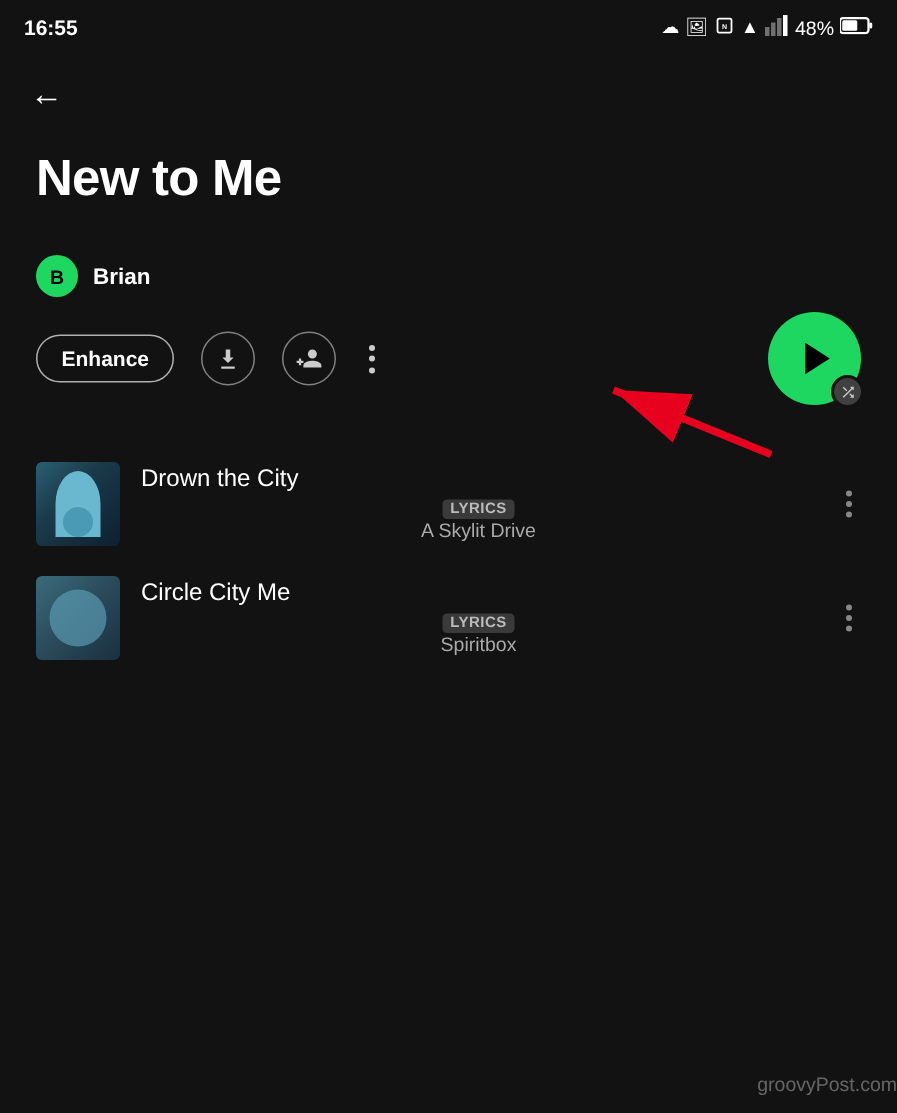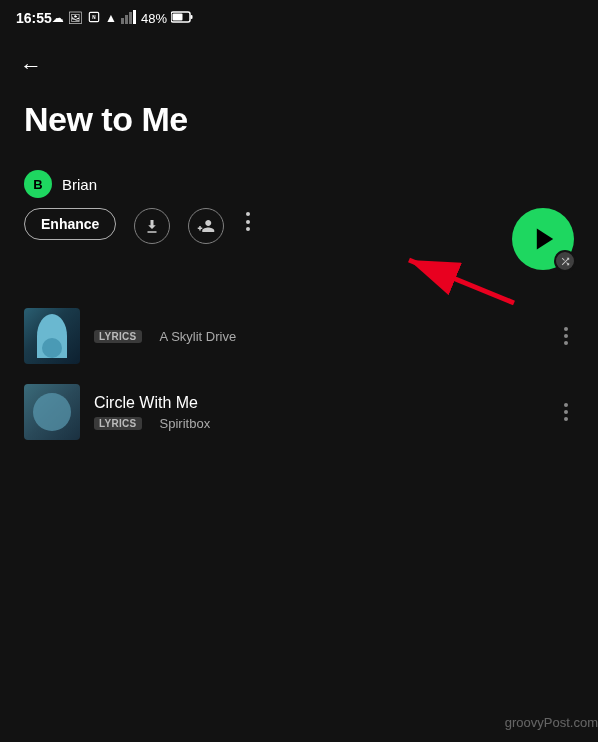--- a/index.html
+++ b/index.html
@@ -9,20 +9,21 @@
       background: #121212;
       color: #fff;
       font-family: 'Helvetica Neue', Arial, sans-serif;
       overflow: hidden;
       position: relative;
     }
 
     
     .status-bar {
       display: flex;
+      justify-content: space-between;
       align-items: center;
       padding: 6px 16px;
       height: 36px;
       background: #121212;
     }
     .status-time {
       font-size: 14px;
       font-weight: 600;
       color: #fff;
     }
@@ -78,34 +79,34 @@
       display: flex;
       align-items: center;
       justify-content: center;
       font-size: 13px;
       font-weight: 700;
       color: #000;
       flex-shrink: 0;
     }
     .user-name {
       font-size: 15px;
-      font-weight: 400;
+      font-weight: 700;
       color: #fff;
     }
 
     .duration {
       font-size: 14px;
       color: #aaa;
       margin-bottom: 20px;
     }
 
     
     .controls-row {
       display: flex;
-      align-items: flex-start;
+      align-items: center;
       gap: 18px;
       margin-bottom: 28px;
       position: relative;
     }
 
     .enhance-btn {
       border: 1.5px solid #b0b0b0;
       border-radius: 20px;
       padding: 7px 16px;
       font-size: 14px;
@@ -250,21 +251,22 @@
       font-weight: 500;
       color: #fff;
       margin-bottom: 4px;
       white-space: nowrap;
       overflow: hidden;
       text-overflow: ellipsis;
     }
     .song-meta {
       display: flex;
       align-items: center;
-      gap: 18px;
+      gap: 0;
+      flex-direction: column;
     }
     .lyrics-badge {
       background: #3a3a3a;
       border-radius: 3px;
       padding: 1px 5px;
       font-size: 10px;
       font-weight: 700;
       color: #bbb;
       letter-spacing: 0.3px;
       text-transform: uppercase;
@@ -427,40 +429,41 @@
 
 <div class="song-list">
 
   <div class="song-item">
     <div class="song-thumb song-thumb-1">
       <div class="thumb-detail">
         <div class="figure-1"></div>
       </div>
     </div>
     <div class="song-info">
+      <div class="song-title">Drown the City</div>
       <div class="song-meta">
         <span class="lyrics-badge">LYRICS</span>
         <span class="song-artist">A Skylit Drive</span>
       </div>
     </div>
     <div class="song-more">
       <span></span>
       <span></span>
       <span></span>
     </div>
   </div>
 
   <div class="song-item">
     <div class="song-thumb song-thumb-2">
       <div class="thumb-detail">
         <div class="figure-2"></div>
       </div>
     </div>
     <div class="song-info">
-      <div class="song-title">Circle With Me</div>
+      <div class="song-title">Circle City Me</div>
       <div class="song-meta">
         <span class="lyrics-badge">LYRICS</span>
         <span class="song-artist">Spiritbox</span>
       </div>
     </div>
     <div class="song-more">
       <span></span>
       <span></span>
       <span></span>
     </div>

